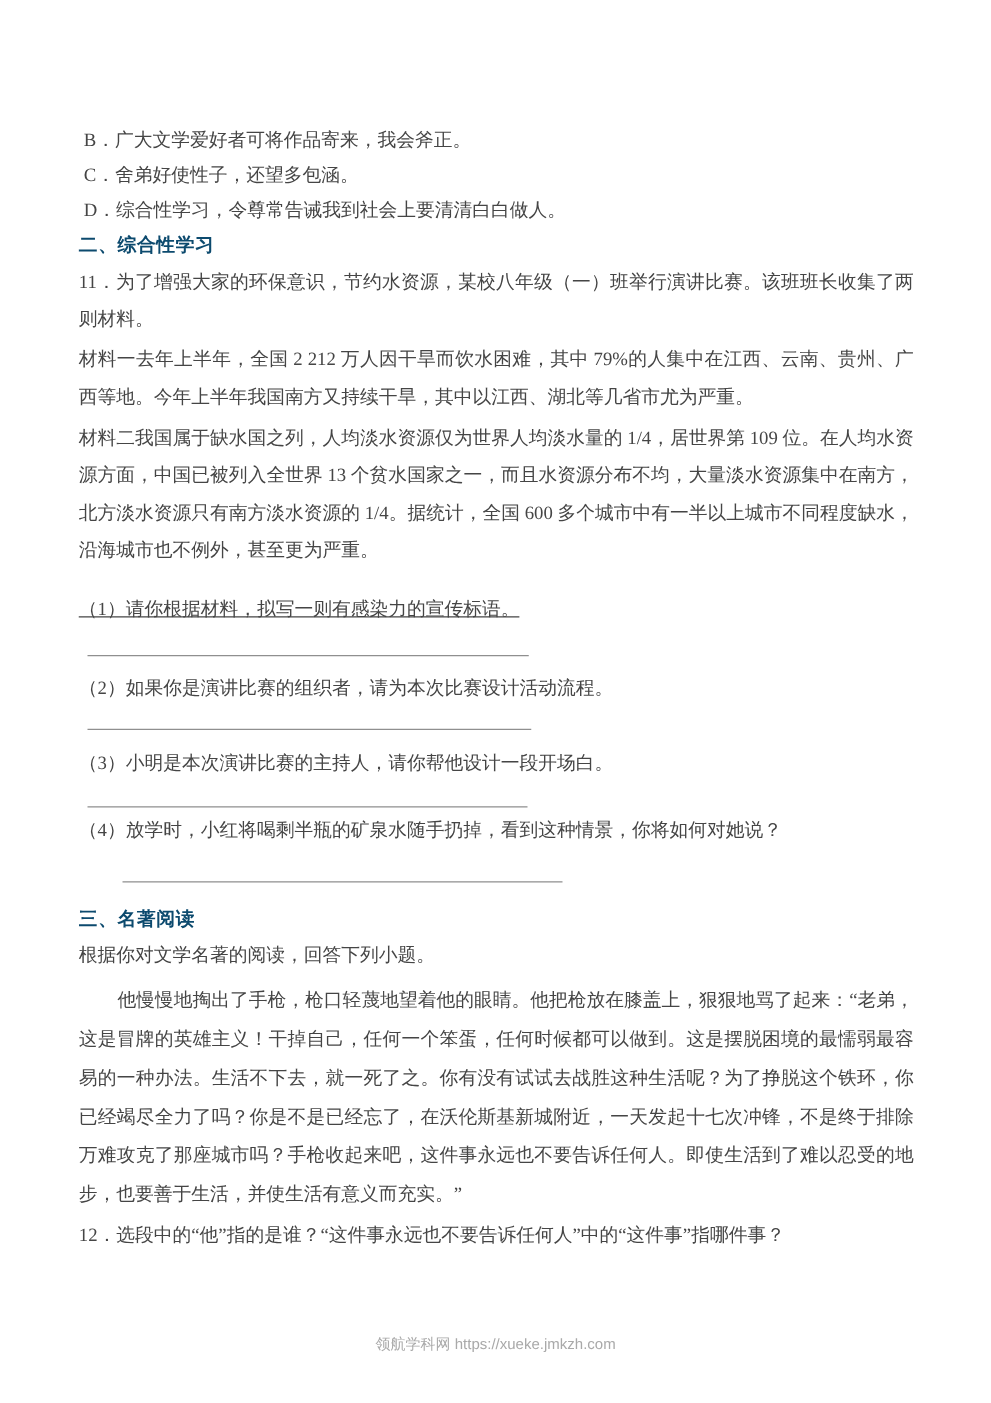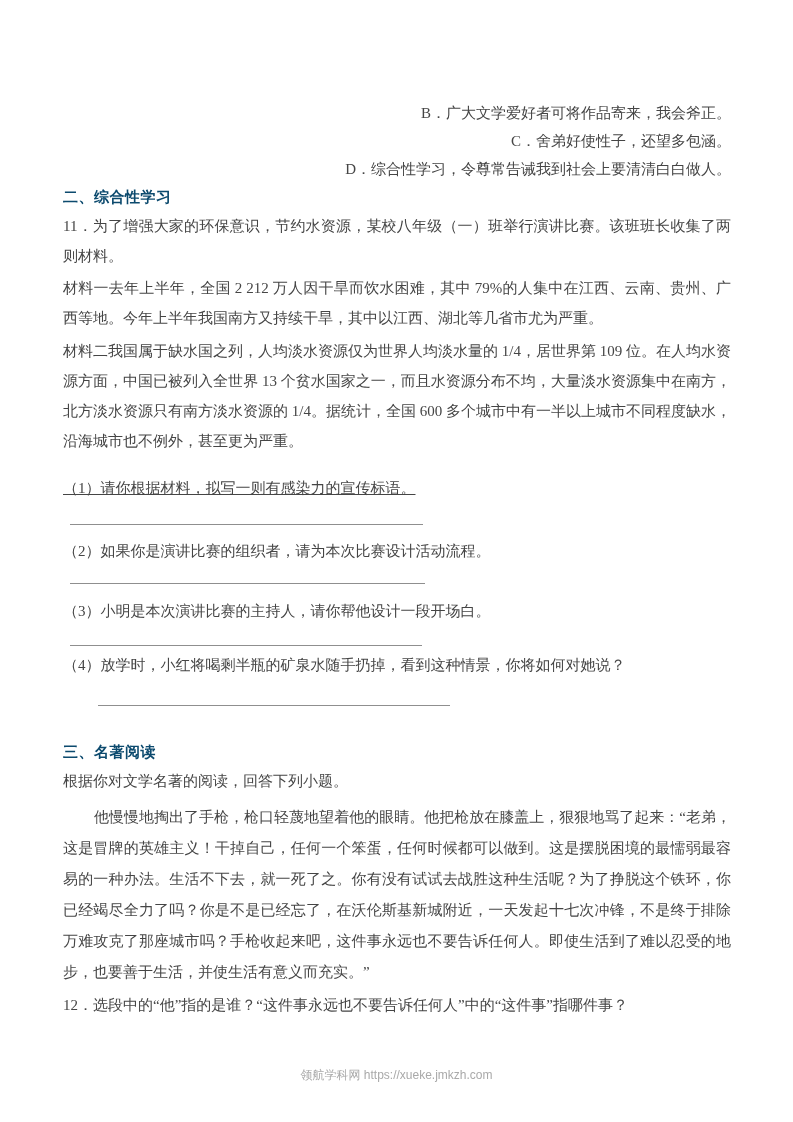--- a/index.html
+++ b/index.html
@@ -17,21 +17,20 @@
     padding: 99px 62px 0 63px;
     overflow: hidden;
   }
 
   p { margin: 0; padding: 0; }
 
   .opt {
     line-height: 28px;
     margin-left: 4px;
     white-space: nowrap;
-    text-align: right;
   }
 
   .sec-heading {
     font-family: "Liberation Sans", "DejaVu Sans", sans-serif;
     font-weight: 700;
     font-size: 15px;
     line-height: 28px;
     color: #0c4a6e;
     letter-spacing: 0.5px;
   }
@@ -52,21 +51,21 @@
 
   #sub1 { margin-top: 17px; text-decoration: underline; }
   #ans1 { height: 22px; width: 353px; margin-left: 7px; }
   #sub2 { margin-top: 11px; }
   #ans2 { height: 18px; width: 355px; margin-left: 7px; }
   #sub3 { margin-top: 12px; }
   #ans3 { height: 20px; width: 352px; margin-left: 7px; }
   #sub4 { margin-top: 4px; }
   #ans4 { height: 26px; width: 352px; margin-left: 35px; }
 
-  #sec3-heading { margin-top: 32px; }
+  #sec3-heading { margin-top: 16px; }
   #passage {
     margin-top: 6px;
     line-height: 31px;
     text-indent: 31px;
   }
   #q12 { margin-top: 2px; }
 
   .footer {
     position: absolute;
     left: 0;

